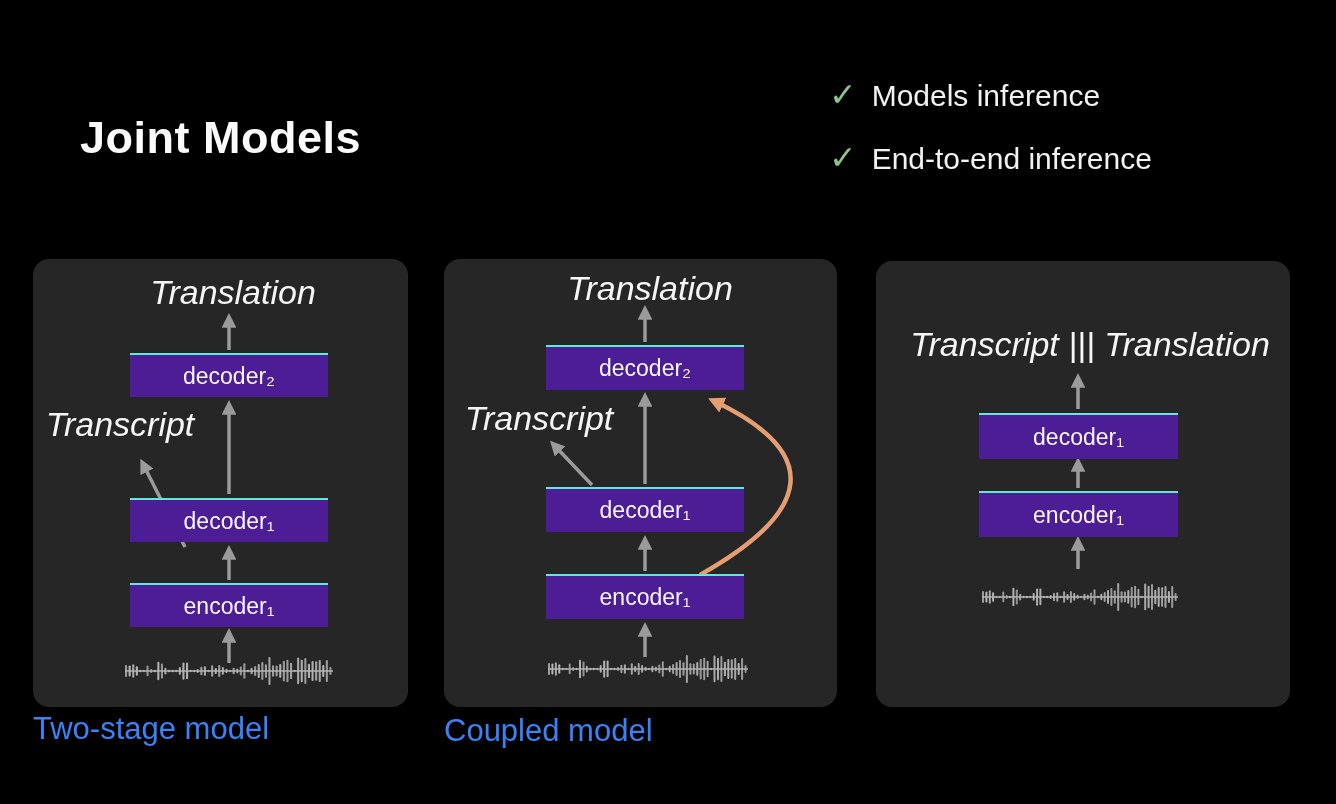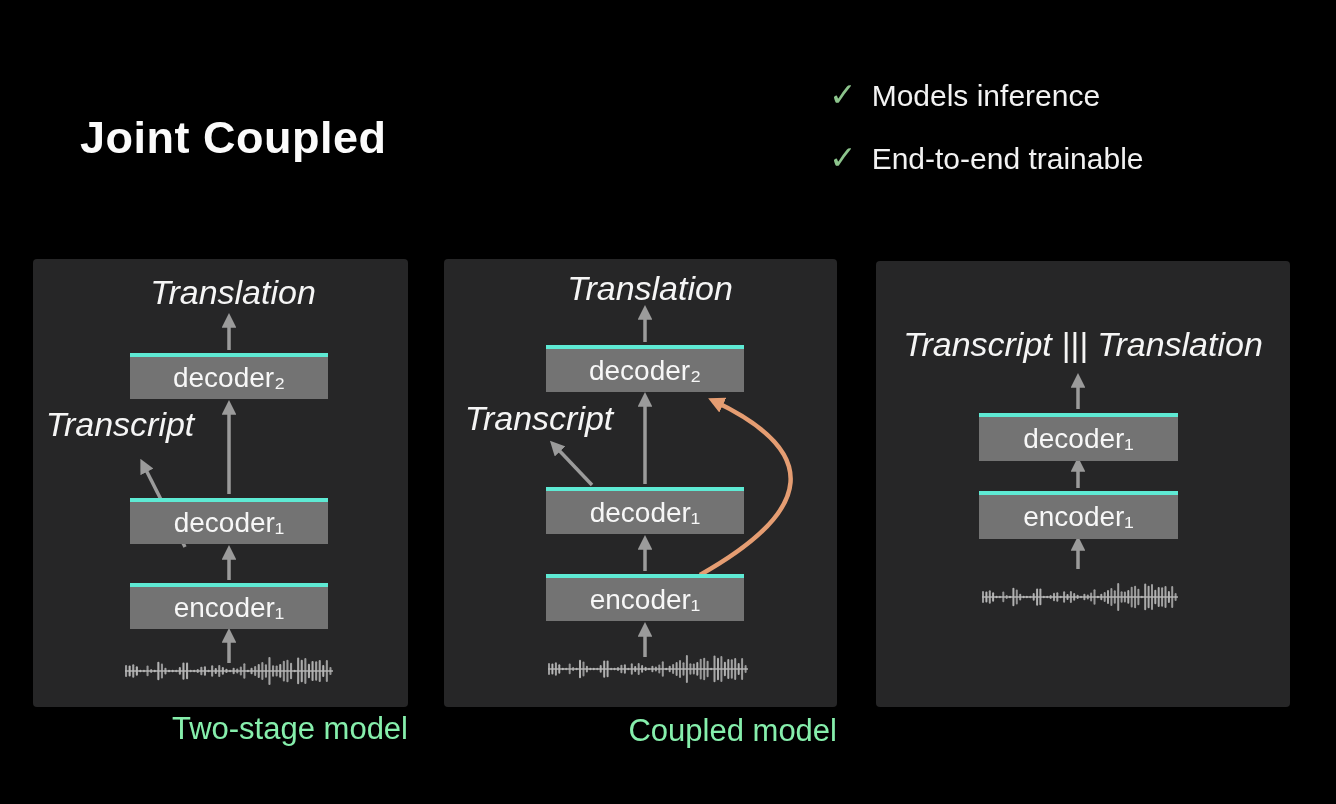--- a/index.html
+++ b/index.html
@@ -3,45 +3,45 @@
 <meta charset="utf-8">
 <style>
   html,body{margin:0;padding:0;background:#000;}
   .slide{position:relative;width:1336px;height:804px;background:#000;overflow:hidden;
          font-family:"Liberation Sans","DejaVu Sans",sans-serif;}
   .title{position:absolute;left:80px;top:112px;font-size:45px;font-weight:700;color:#fbfbfb;letter-spacing:.5px;}
   .checklist{position:absolute;left:829px;top:70px;}
   .check-row{display:flex;align-items:center;gap:15px;height:52px;margin-bottom:11px;}
   .check-glyph{color:#8cc48c;font-size:33px;line-height:1;transform:translateY(-2px);}
   .check-label{color:#f2f2f2;font-size:30px;}
-  .panel{position:absolute;background:#262627;border-radius:4px;}
+  .panel{position:absolute;background:#262627;border-radius:16px;}
   .panel svg.overlay{position:absolute;left:0;top:0;}
-  .nn-box{position:absolute;background:#737373;border-top:4px solid #5eead4;
+  .nn-box{position:absolute;background:#4c1d95;border-top:2px solid #5eead4;
           display:flex;align-items:center;justify-content:center;
-          color:#f7f7f7;font-size:28px;}
+          color:#f7f7f7;font-size:23px;}
   .diagram-label{position:absolute;transform:translateX(-50%);white-space:nowrap;
                  color:#f5f5f5;font-size:34px;font-style:italic;font-weight:500;}
-  .caption{position:absolute;text-align:right;color:#86efac;font-size:31px;}
+  .caption{position:absolute;text-align:left;color:#3b82f6;font-size:31px;}
   svg.wave{position:absolute;}
 </style>
 </head>
 <body>
 
 <div class="slide">
 
-  <div class="title">Joint Coupled</div>
+  <div class="title">Joint Models</div>
 
   <div class="checklist">
     <div class="check-row">
       <span class="check-glyph">✓</span>
       <span class="check-label">Models inference</span>
     </div>
     <div class="check-row">
       <span class="check-glyph">✓</span>
-      <span class="check-label">End-to-end trainable</span>
+      <span class="check-label">End-to-end inference</span>
     </div>
   </div>
 
   <div class="panel" style="left:33px;top:259px;width:375px;height:448px;">
     <svg class="overlay" width="375" height="448">
       <defs>
         <marker id="ga1" viewBox="0 0 10 10" refX="6" refY="5" markerWidth="4.2" markerHeight="4.2" orient="auto">
           <path d="M0,0 L10,5 L0,10 z" fill="#9b9b9b"></path>
         </marker>
       </defs>
@@ -210,21 +210,21 @@
     <svg class="overlay" width="414" height="446">
       <defs>
         <marker id="ga3" viewBox="0 0 10 10" refX="6" refY="5" markerWidth="4.2" markerHeight="4.2" orient="auto">
           <path d="M0,0 L10,5 L0,10 z" fill="#9b9b9b"></path>
         </marker>
       </defs>
       <line x1="202" y1="148" x2="202" y2="118" stroke="#9b9b9b" stroke-width="3.5" marker-end="url(#ga3)"></line>
       <line x1="202" y1="227" x2="202" y2="202" stroke="#9b9b9b" stroke-width="3.5" marker-end="url(#ga3)"></line>
       <line x1="202" y1="308" x2="202" y2="281" stroke="#9b9b9b" stroke-width="3.5" marker-end="url(#ga3)"></line>
     </svg>
-    <div class="diagram-label" style="left:207px;top:64px;">Transcript ||| Translation</div>
+    <div class="diagram-label" style="left:214px;top:64px;">Transcript ||| Translation</div>
     <div class="nn-box" style="left:103px;top:152px;width:199px;height:44px;">decoder₁</div>
     <div class="nn-box" style="left:103px;top:230px;width:199px;height:44px;">encoder₁</div>
     <svg class="wave" style="left:106px;top:314px;" width="196" height="44">
         <rect x="0" y="21.3" width="196" height="1.4" fill="#b8b8b8"></rect>
         <rect x="0.0" y="16.0" width="2.0" height="11.9" rx="1" fill="#b8b8b8" opacity="0.82"></rect>
         <rect x="3.4" y="16.6" width="2.0" height="10.8" rx="1" fill="#b8b8b8" opacity="1.00"></rect>
         <rect x="6.8" y="15.3" width="2.0" height="13.4" rx="1" fill="#b8b8b8" opacity="0.88"></rect>
         <rect x="10.1" y="17.3" width="2.0" height="9.4" rx="1" fill="#b8b8b8" opacity="0.98"></rect>
         <rect x="13.5" y="20.8" width="2.0" height="2.5" rx="1" fill="#b8b8b8" opacity="1.00"></rect>
         <rect x="16.9" y="20.8" width="2.0" height="2.5" rx="1" fill="#b8b8b8" opacity="0.80"></rect>

